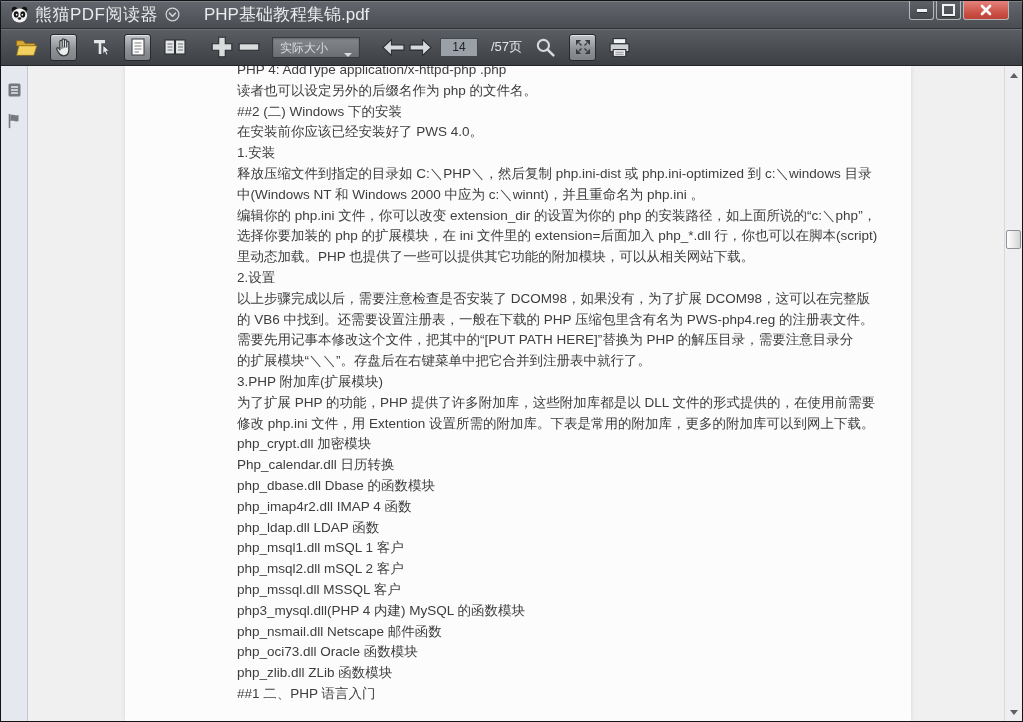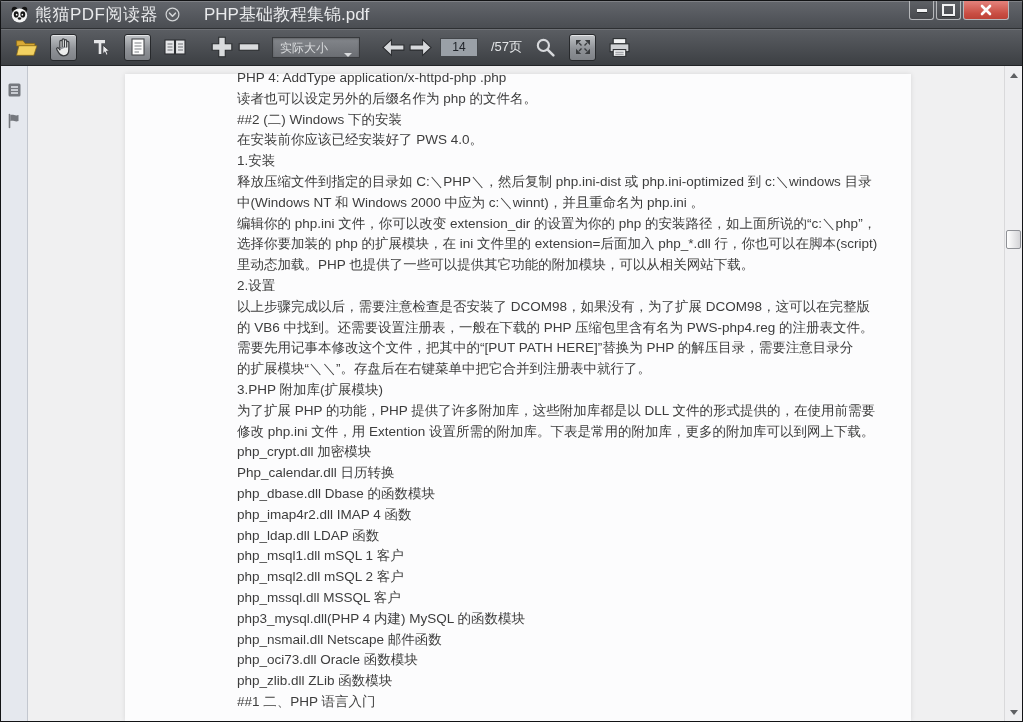--- a/index.html
+++ b/index.html
@@ -29,21 +29,21 @@
   .page-input{width:38px;height:19px;margin-left:6px;background:#9aa0a7;border:1px solid #43464a;color:#20242a;text-align:center;padding:0 4px;font-size:12px;box-sizing:border-box;font-family:"Liberation Sans","DejaVu Sans",sans-serif;}
   .page-total{color:#e4e6e8;font-size:13px;margin-left:13px;}
 
   
   .content{flex:1;display:flex;background:#f0f0f1;position:relative;overflow:hidden;}
   .sidebar{width:27px;flex:0 0 27px;background:#e5e8ee;border-right:1px solid #c3c7cf;display:flex;flex-direction:column;align-items:center;padding-top:16px;gap:15px;box-sizing:border-box;}
   .side-ic{width:15px;height:16px;display:flex;cursor:pointer;}
   .docarea{flex:1;position:relative;overflow:hidden;background:
     radial-gradient(circle at 30% 20%, rgba(255,255,255,.35) 0 2px, transparent 3px),
     #f0f0f1;}
-  .page{position:absolute;left:97px;top:8px;bottom:0;width:786px;background:#fcfcfd;box-shadow:0 0 5px rgba(0,0,0,.10);}
+  .page{position:absolute;left:97px;top:0;bottom:0;width:786px;background:#fcfcfd;box-shadow:0 0 5px rgba(0,0,0,.10);}
   .textblock{position:absolute;top:-6px;left:112px;right:20px;color:#3d3d3d;font-size:13.5px;}
   .line{height:20.8px;line-height:20.8px;white-space:nowrap;overflow:hidden;}
 
   
   .vscroll{width:17px;flex:0 0 17px;background:#efeff1;border-left:1px solid #d9d9db;position:relative;}
   .sc-arrow{position:absolute;left:0;width:100%;height:14px;display:flex;align-items:center;justify-content:center;cursor:pointer;}
   .sc-up{top:2px;}
   .sc-down{bottom:2px;}
   .tri-up{width:0;height:0;border-bottom:5px solid #5e6063;border-left:4px solid transparent;border-right:4px solid transparent;}
   .tri-down{width:0;height:0;border-top:5px solid #5e6063;border-left:4px solid transparent;border-right:4px solid transparent;}

